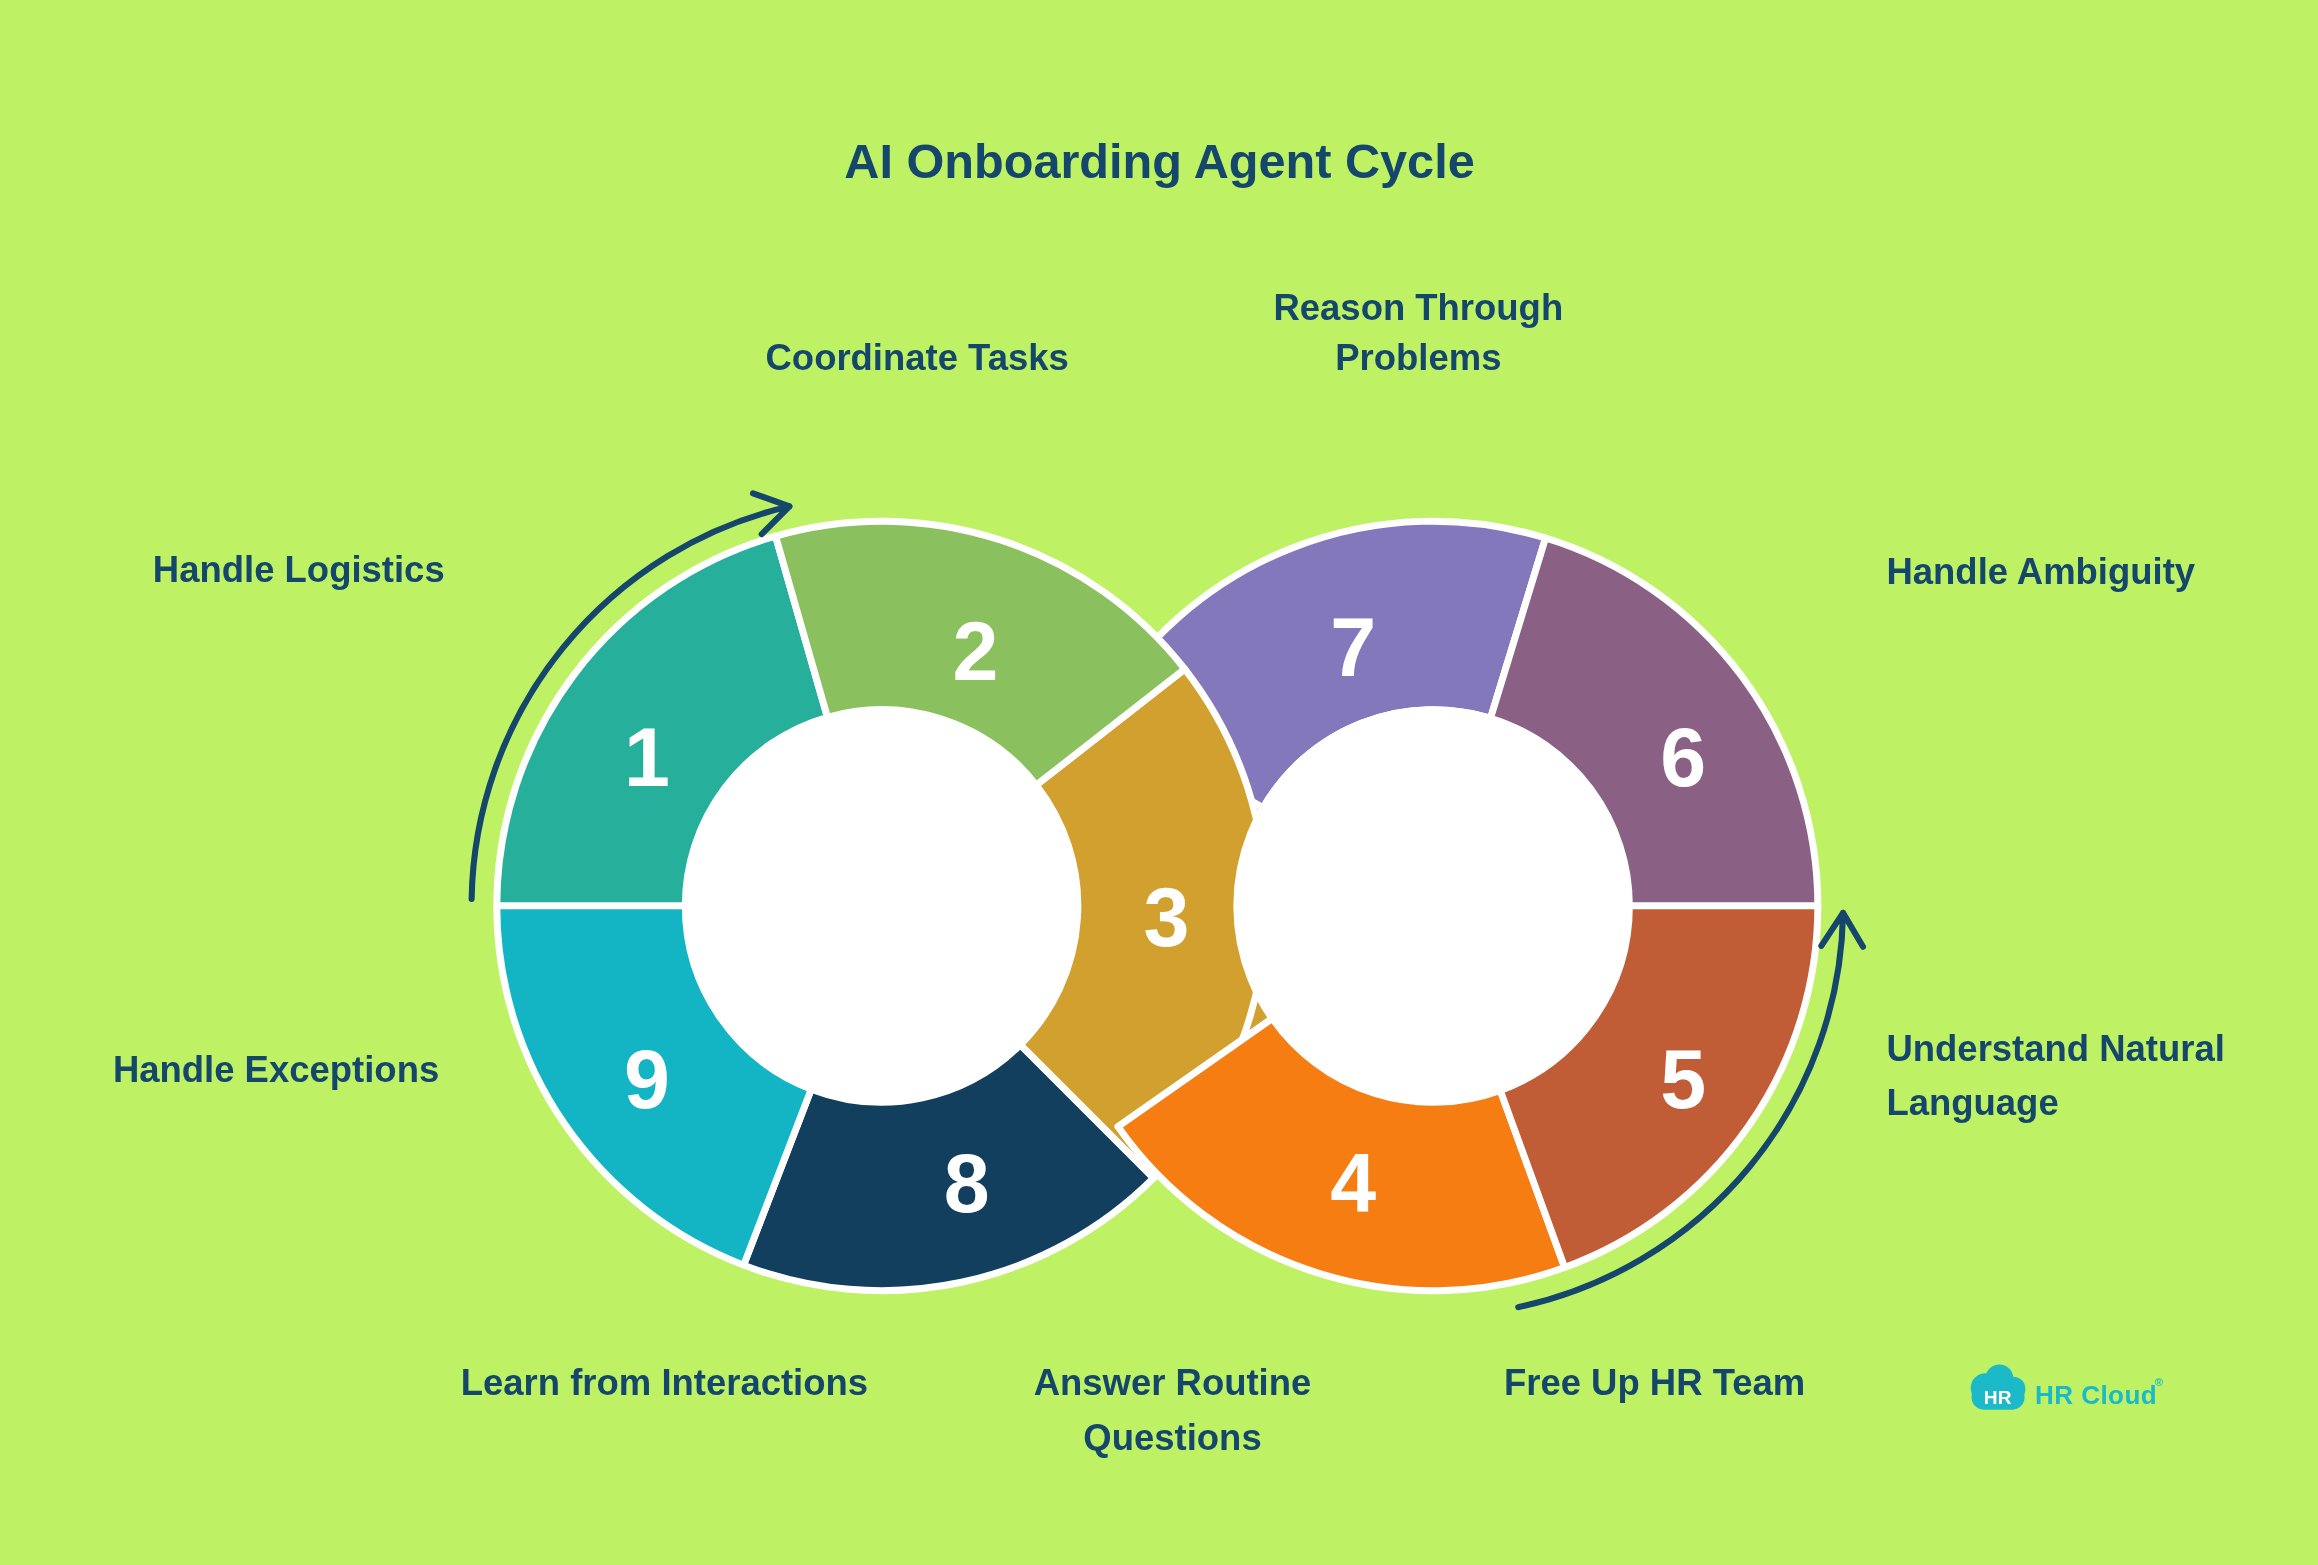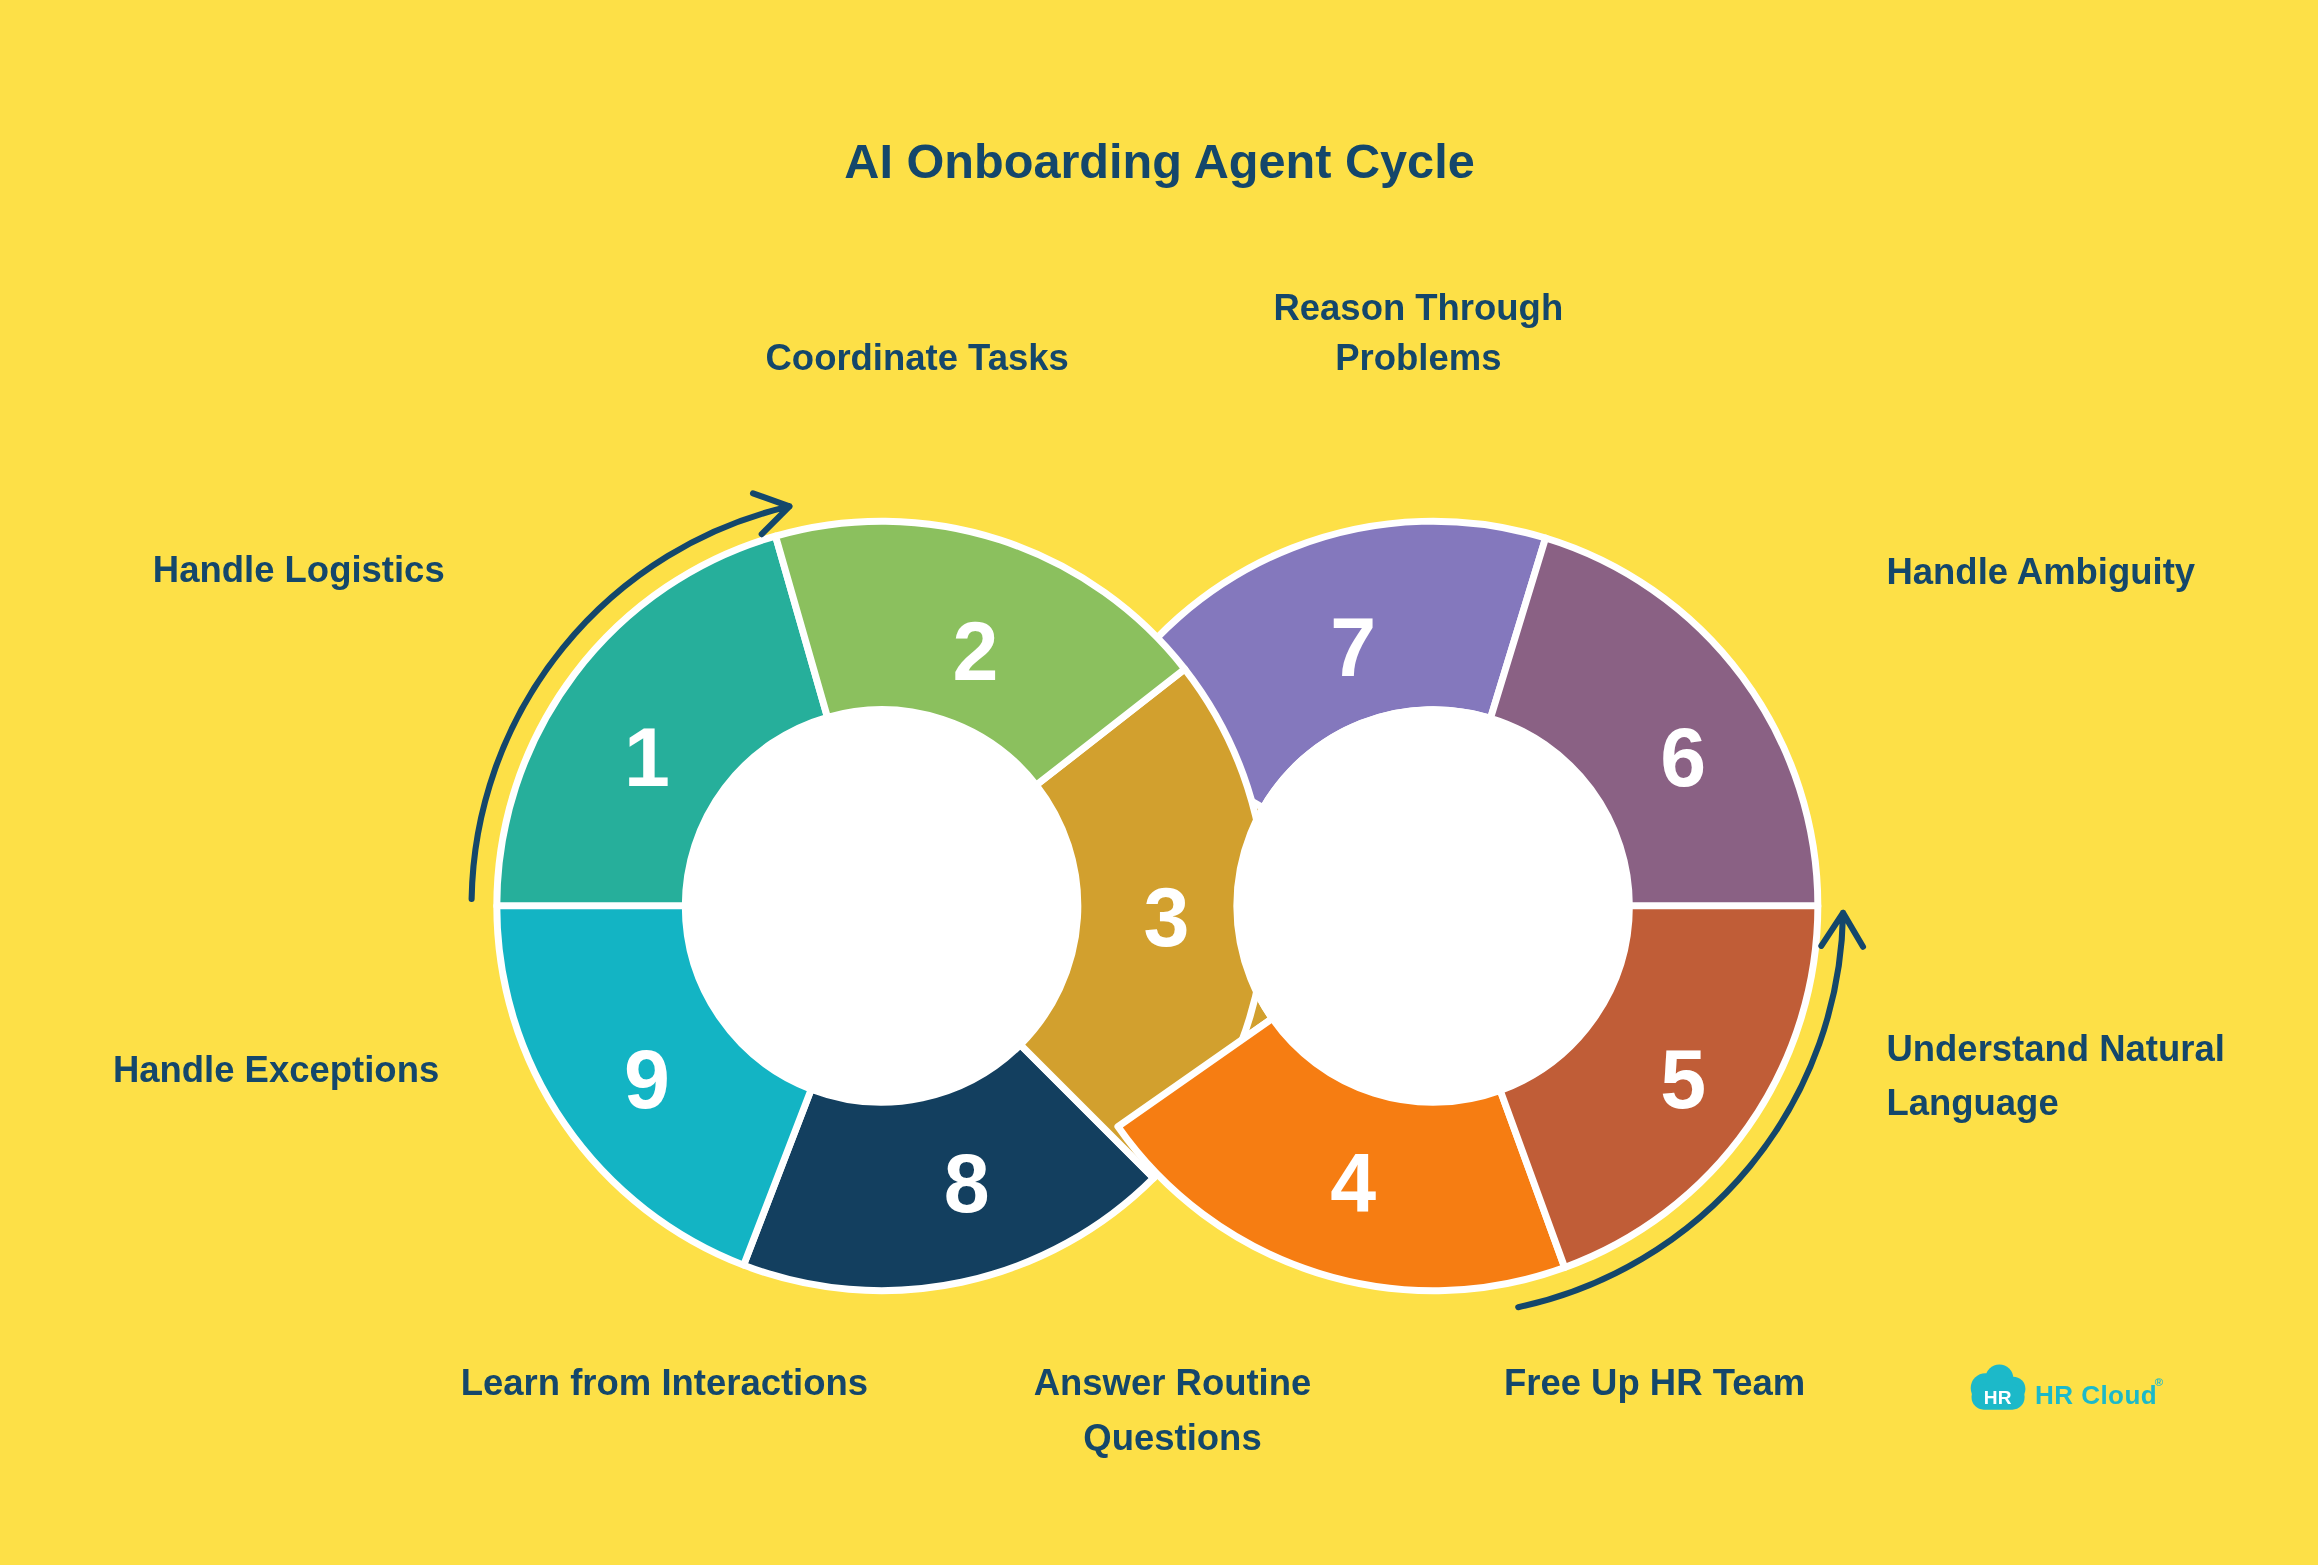--- a/index.html
+++ b/index.html
@@ -1,16 +1,16 @@
 <!DOCTYPE html>
 <html style="font-size:14px"><head>
 <meta charset="utf-8">
 <style>
   html,body{margin:0;padding:0;background:#ffffff;}
-  .stage{position:relative;width:2319px;height:1566px;background:#fde047;overflow:hidden;}
+  .stage{position:relative;width:2319px;height:1566px;background:#bef264;overflow:hidden;}
   svg{display:block;}
   text{font-family:"Liberation Sans","DejaVu Sans",sans-serif;}
   .lbl{font-size:42px;font-weight:700;fill:#14476B;}
   .ttl{font-size:56px;font-weight:700;fill:#14476B;}
   .num{font-size:95px;font-weight:700;fill:#ffffff;}
   .arrow{fill:none;stroke:#14476B;stroke-width:7;stroke-linecap:round;stroke-linejoin:round;}
   .brandword{font-size:30px;font-weight:700;fill:#1CB9C9;letter-spacing:0.5px;}
   .brandreg{font-size:13px;font-weight:700;fill:#1CB9C9;}
   .brandhr{font-size:22px;font-weight:700;fill:#ffffff;}
 </style>

